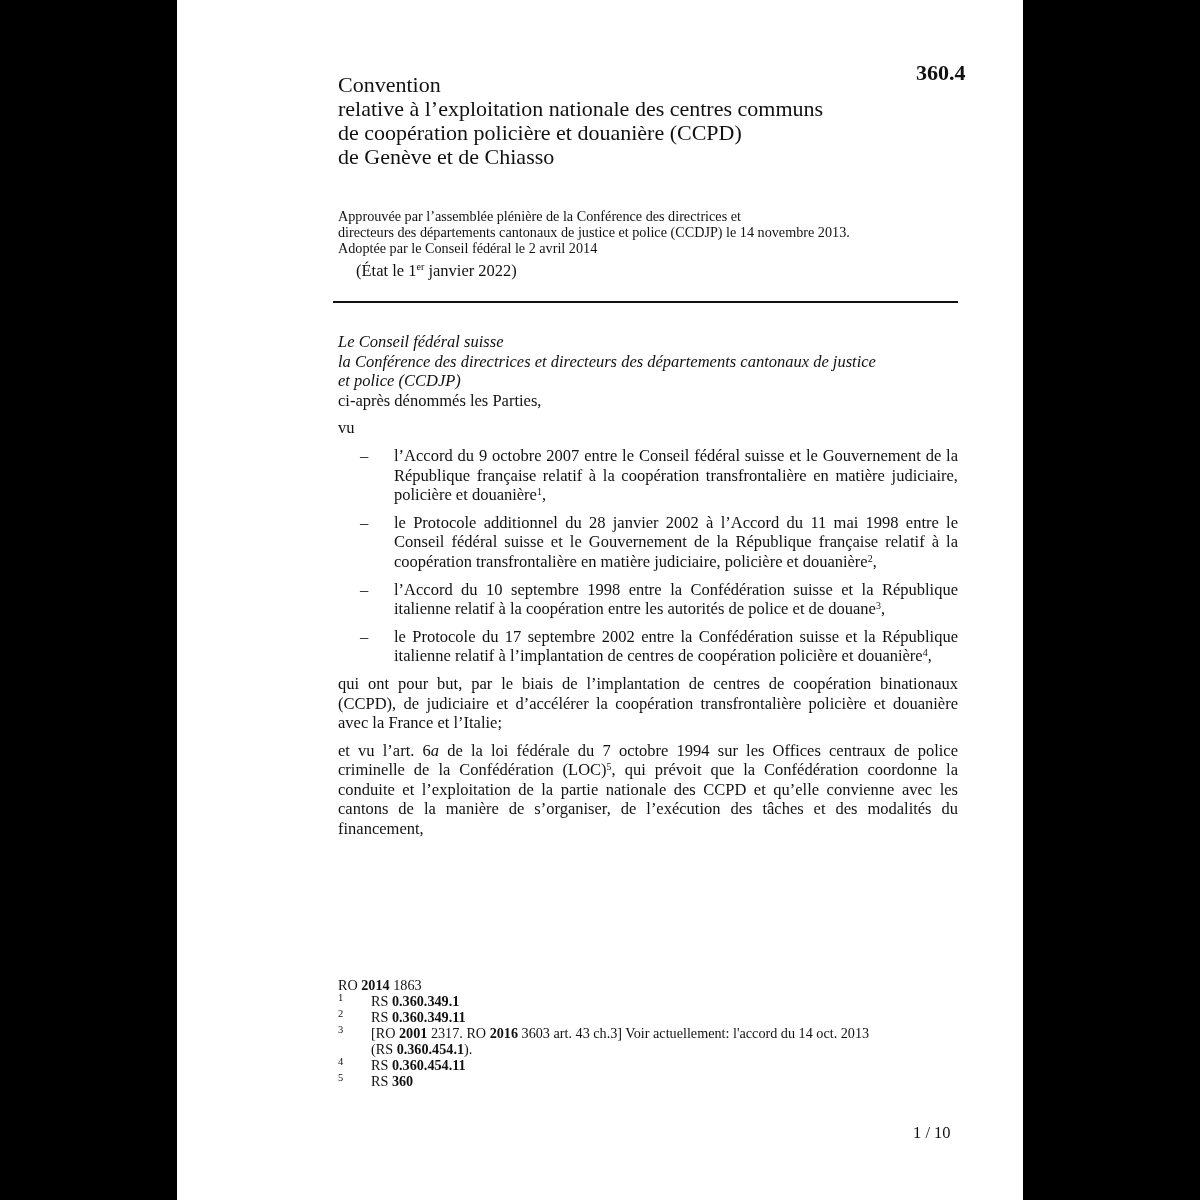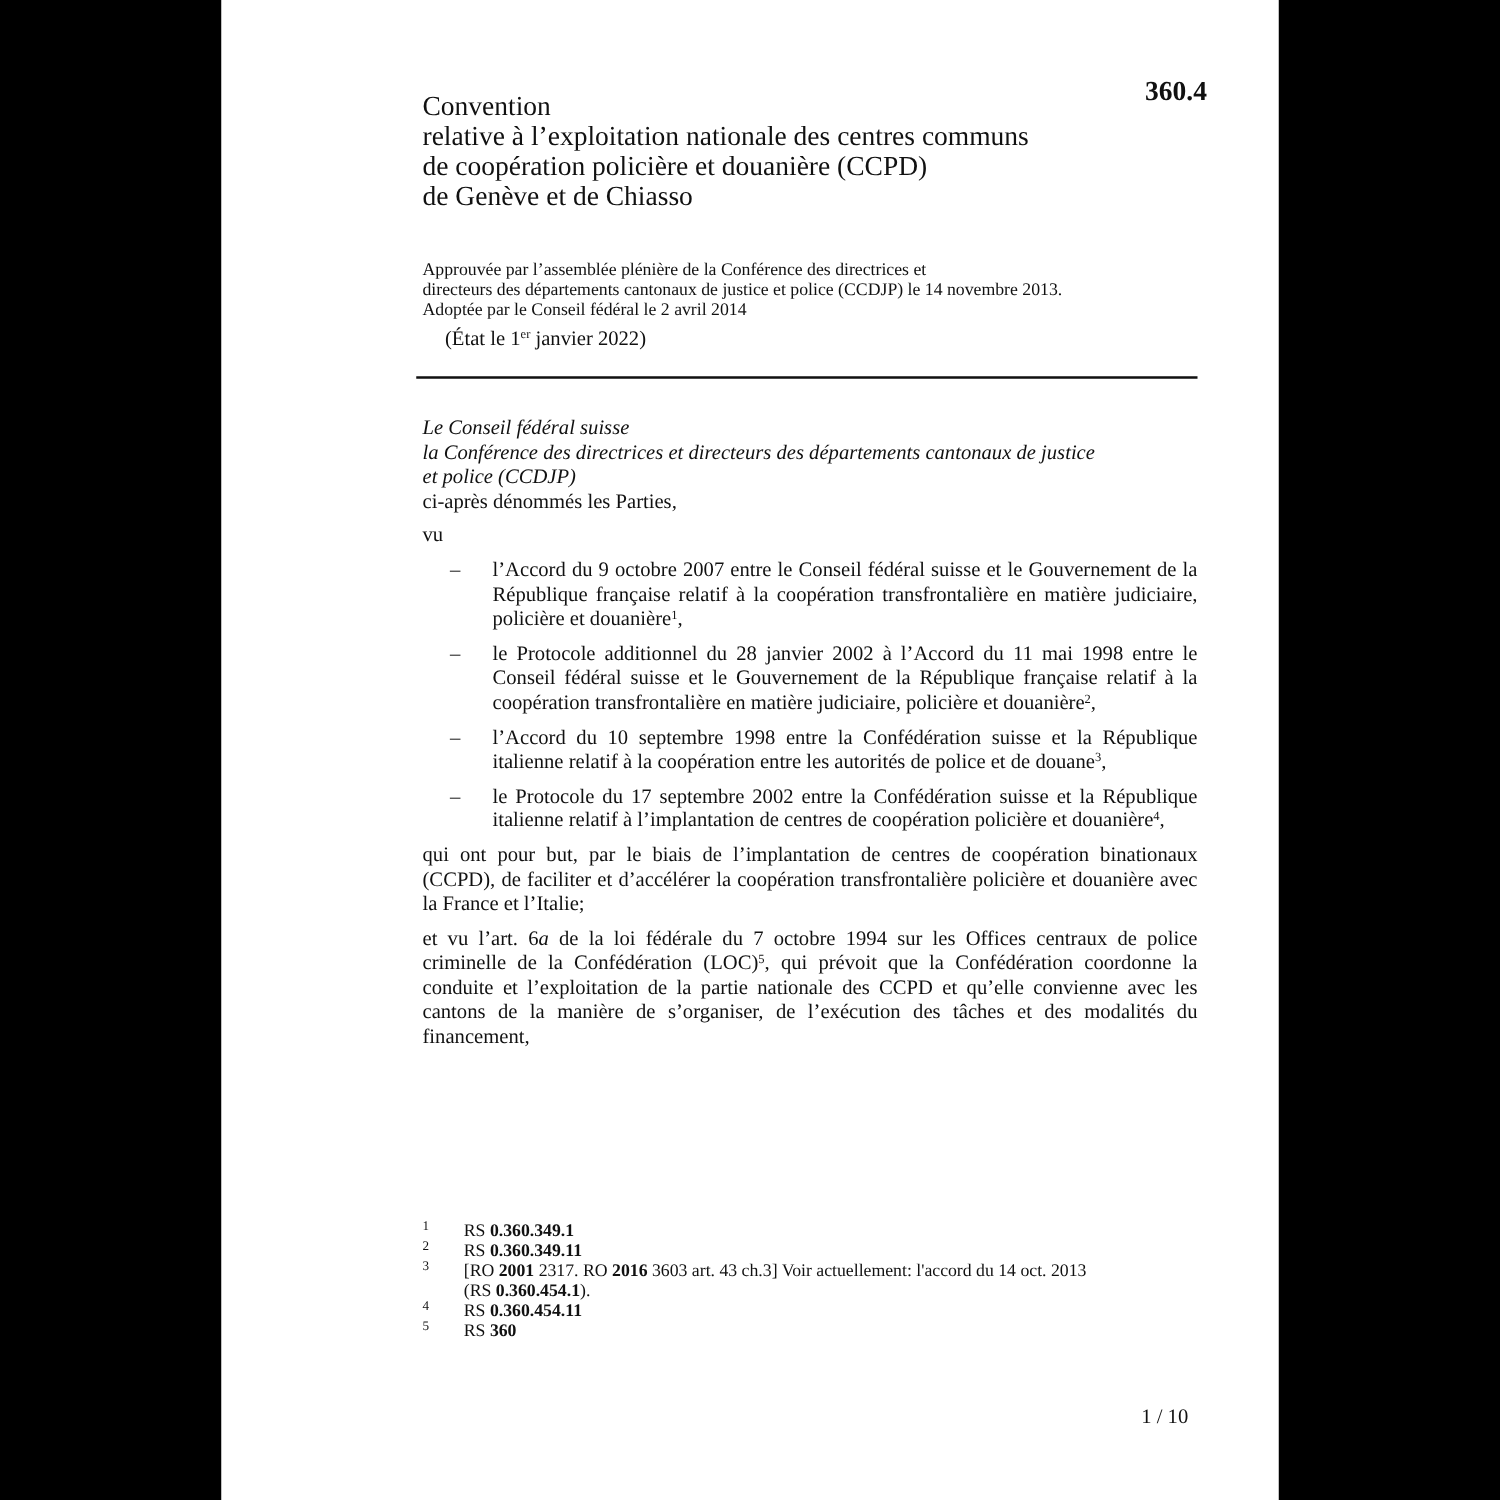--- a/index.html
+++ b/index.html
@@ -159,26 +159,27 @@
     </div>
     <div class="list-item">
       <span class="dash">–</span>
       <span>l’Accord du 10 septembre 1998 entre la Confédération suisse et la République italienne relatif à la coopération entre les autorités de police et de douane</span><span class="fn-ref">3</span><span>,</span>
     </div>
     <div class="list-item">
       <span class="dash">–</span>
       <span>le Protocole du 17 septembre 2002 entre la Confédération suisse et la République italienne relatif à l’implantation de centres de coopération policière et douanière</span><span class="fn-ref">4</span><span>,</span>
     </div>
 
-    <p class="justify">qui ont pour but, par le biais de l’implantation de centres de coopération binationaux (CCPD), de faciliter et d’accélérer la coopération transfrontalière policière et douanière avec la France et l’Italie;</p>
+    <p class="justify">qui ont pour but, par le biais de l’implantation de centres de coopération binationaux (CCPD), de judiciaire et d’accélérer la coopération transfrontalière policière et douanière avec la France et l’Italie;</p>
     <div class="gap"></div>
     <p class="justify"><span>et vu l’art. 6</span><span class="it">a</span><span> de la loi fédérale du 7 octobre 1994 sur les Offices centraux de police criminelle de la Confédération (LOC)</span><span class="fn-ref">5</span><span>, qui prévoit que la Confédération coordonne la conduite et l’exploitation de la partie nationale des CCPD et qu’elle convienne avec les cantons de la manière de s’organiser, de l’exécution des tâches et des modalités du financement,</span></p>
   </div>
 
   <div class="footnotes">
+    <div><span>RO </span><span class="b">2014</span><span> 1863</span></div>
 
     <div class="fn">
       <span class="num">1</span>
       <span>RS </span><span class="b">0.360.349.1</span>
     </div>
     <div class="fn">
       <span class="num">2</span>
       <span>RS </span><span class="b">0.360.349.11</span>
     </div>
     <div class="fn">

